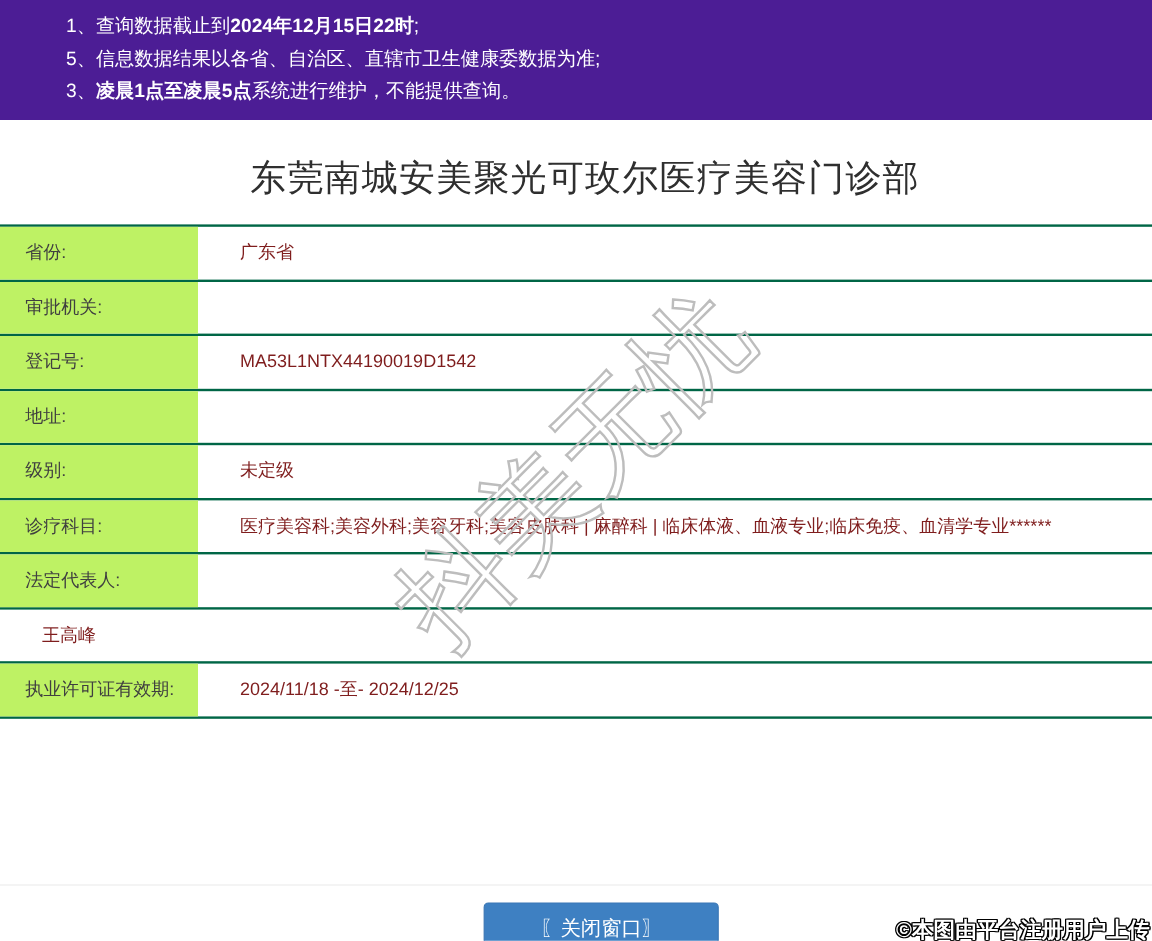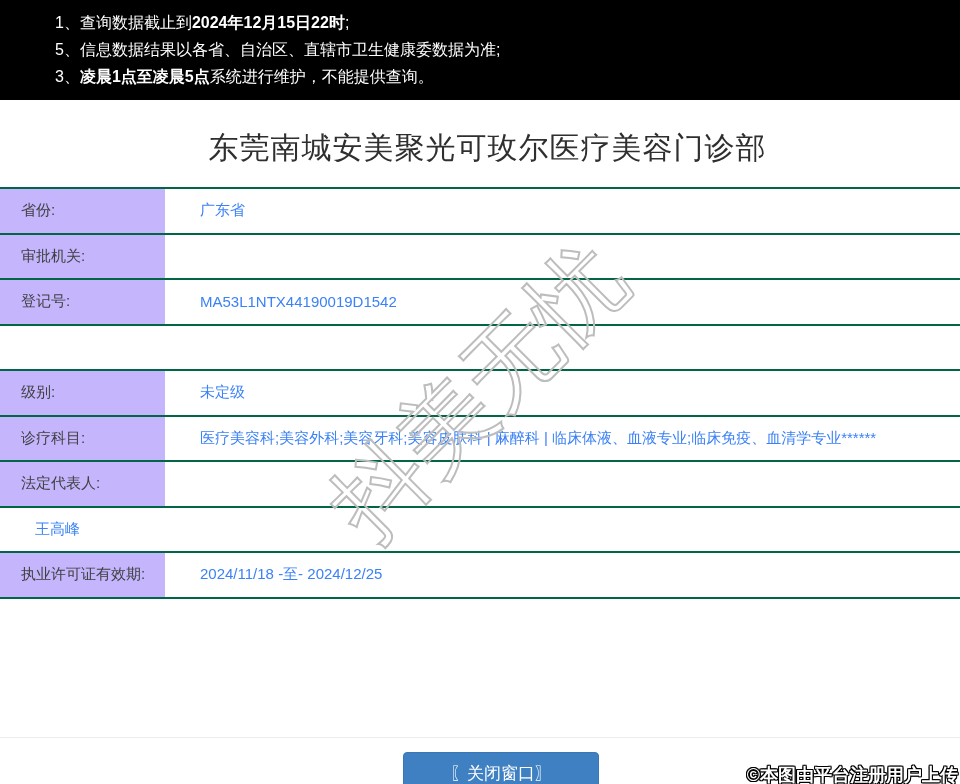--- a/index.html
+++ b/index.html
@@ -8,21 +8,21 @@
     overflow: hidden;
     background: #ffffff;
     font-family: "Liberation Sans", "DejaVu Sans", sans-serif;
   }
   #page { position: relative; width: 960px; height: 784px; }
 
   
   .banner {
     position: absolute; left: 0; top: 0;
     width: 960px; height: 100px;
-    background: #000000;
+    background: #4c1d95;
     box-sizing: border-box;
     padding: 9px 0 0 55px;
     color: #ffffff;
   }
   .notice {
     font-size: 16px;
     line-height: 27px;
     white-space: nowrap;
   }
   .notice b { font-weight: bold; }
@@ -53,30 +53,30 @@
     box-sizing: border-box;
     border-bottom: 2px solid #006646;
     align-items: center;
   }
   .cell-label {
     width: 165px;
     align-self: stretch;
     display: flex; align-items: center;
     box-sizing: border-box;
     padding-left: 21px;
-    background: #c4b5fd;
+    background: #bef264;
     font-size: 15px;
     color: #404040;
   }
   .cell-value {
     flex: 1;
     box-sizing: border-box;
     padding-left: 35px;
     font-size: 15px;
-    color: #3b82f6;
+    color: #7f1d1d;
     white-space: nowrap;
     overflow: hidden;
   }
 
   
   .watermark {
     position: absolute;
     left: 178px; top: 342px;
     width: 600px; height: 100px;
     line-height: 100px;
@@ -146,20 +146,21 @@
       <div class="cell-value">广东省</div>
     </div>
     <div class="row">
       <div class="cell-label">审批机关:</div>
     </div>
     <div class="row">
       <div class="cell-label">登记号:</div>
       <div class="cell-value">MA53L1NTX44190019D1542</div>
     </div>
     <div class="row">
+      <div class="cell-label">地址:</div>
     </div>
     <div class="row">
       <div class="cell-label">级别:</div>
       <div class="cell-value">未定级</div>
     </div>
     <div class="row">
       <div class="cell-label">诊疗科目:</div>
       <div class="cell-value">医疗美容科;美容外科;美容牙科;美容皮肤科 | 麻醉科 | 临床体液、血液专业;临床免疫、血清学专业******</div>
     </div>
     <div class="row">

